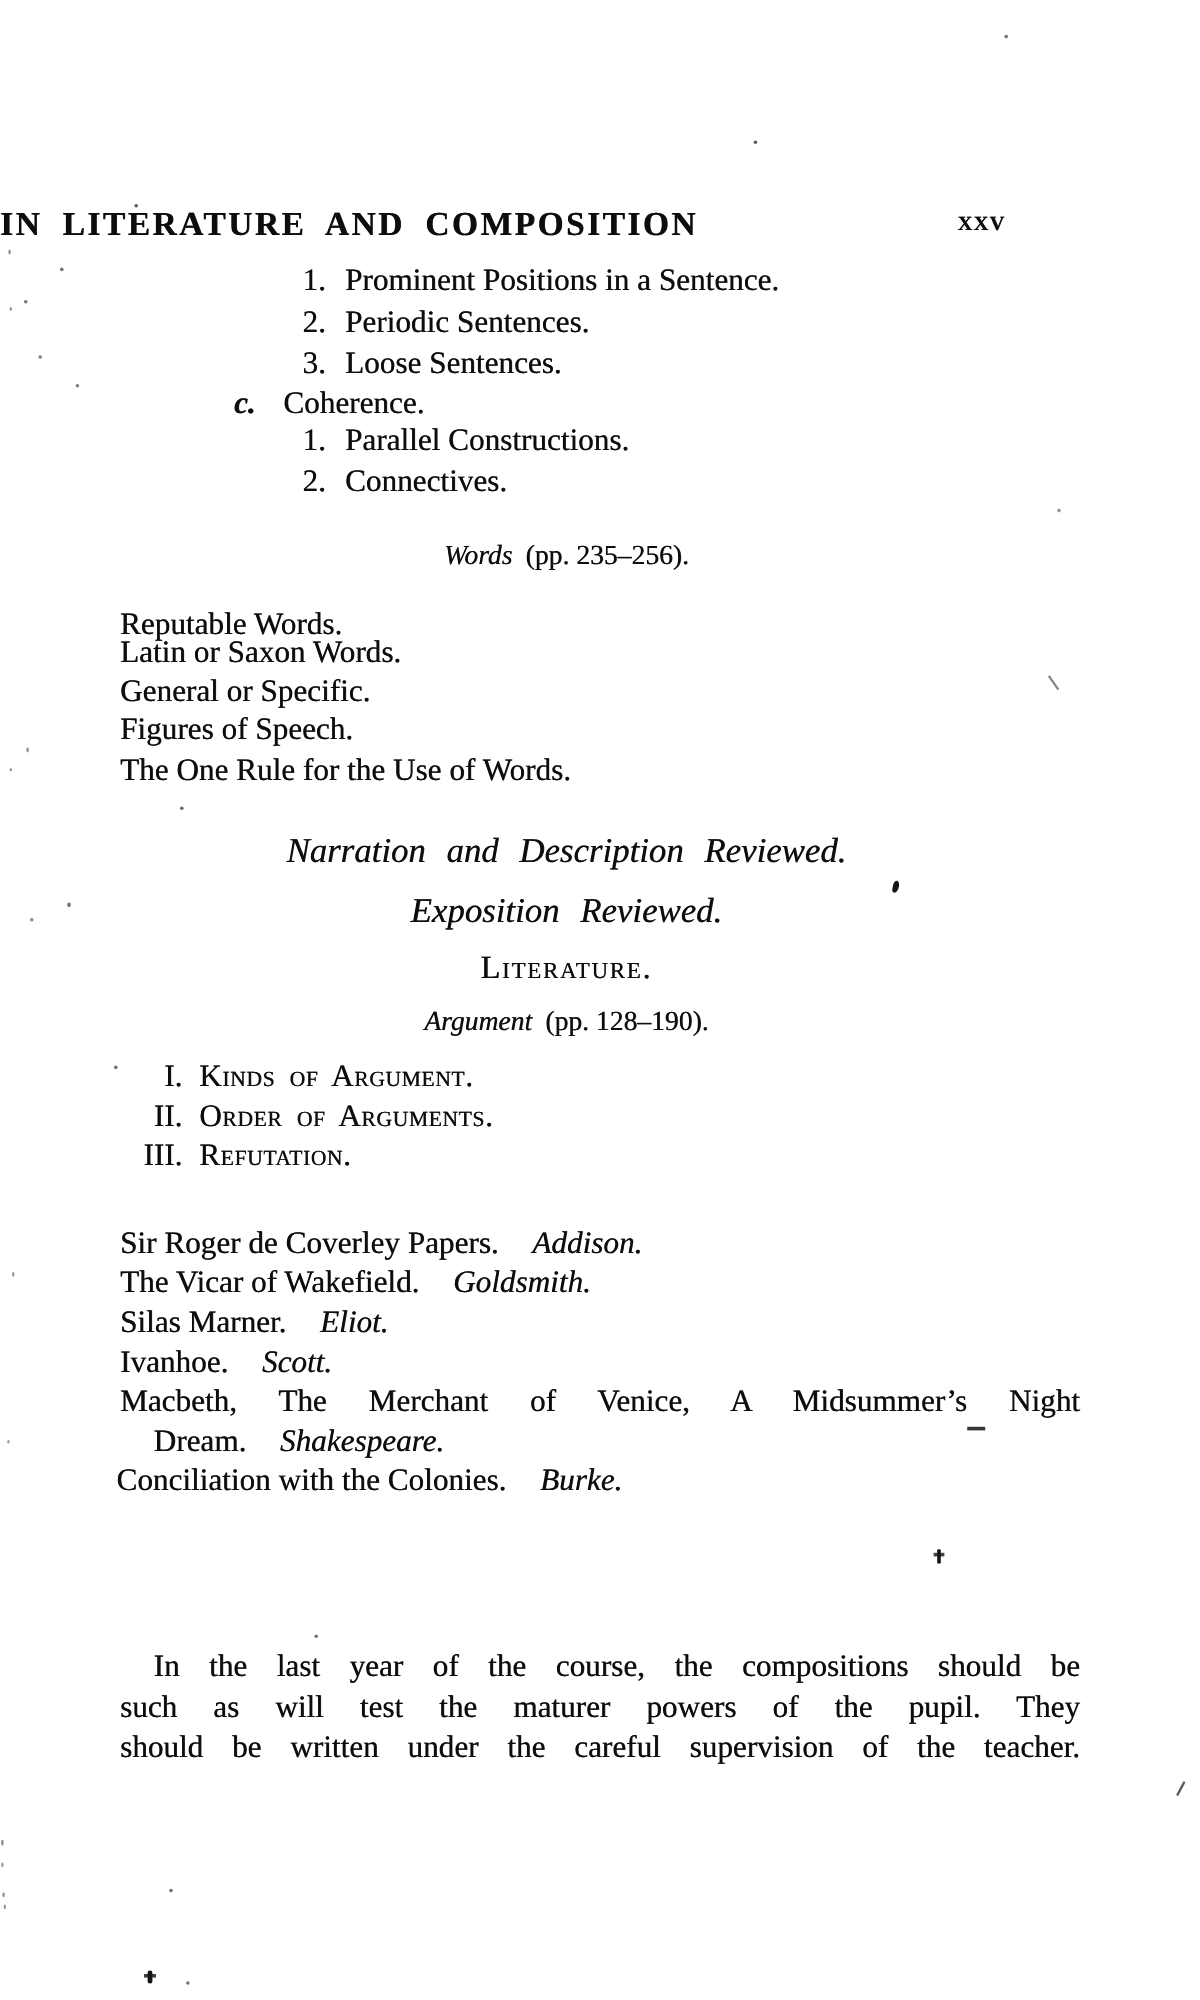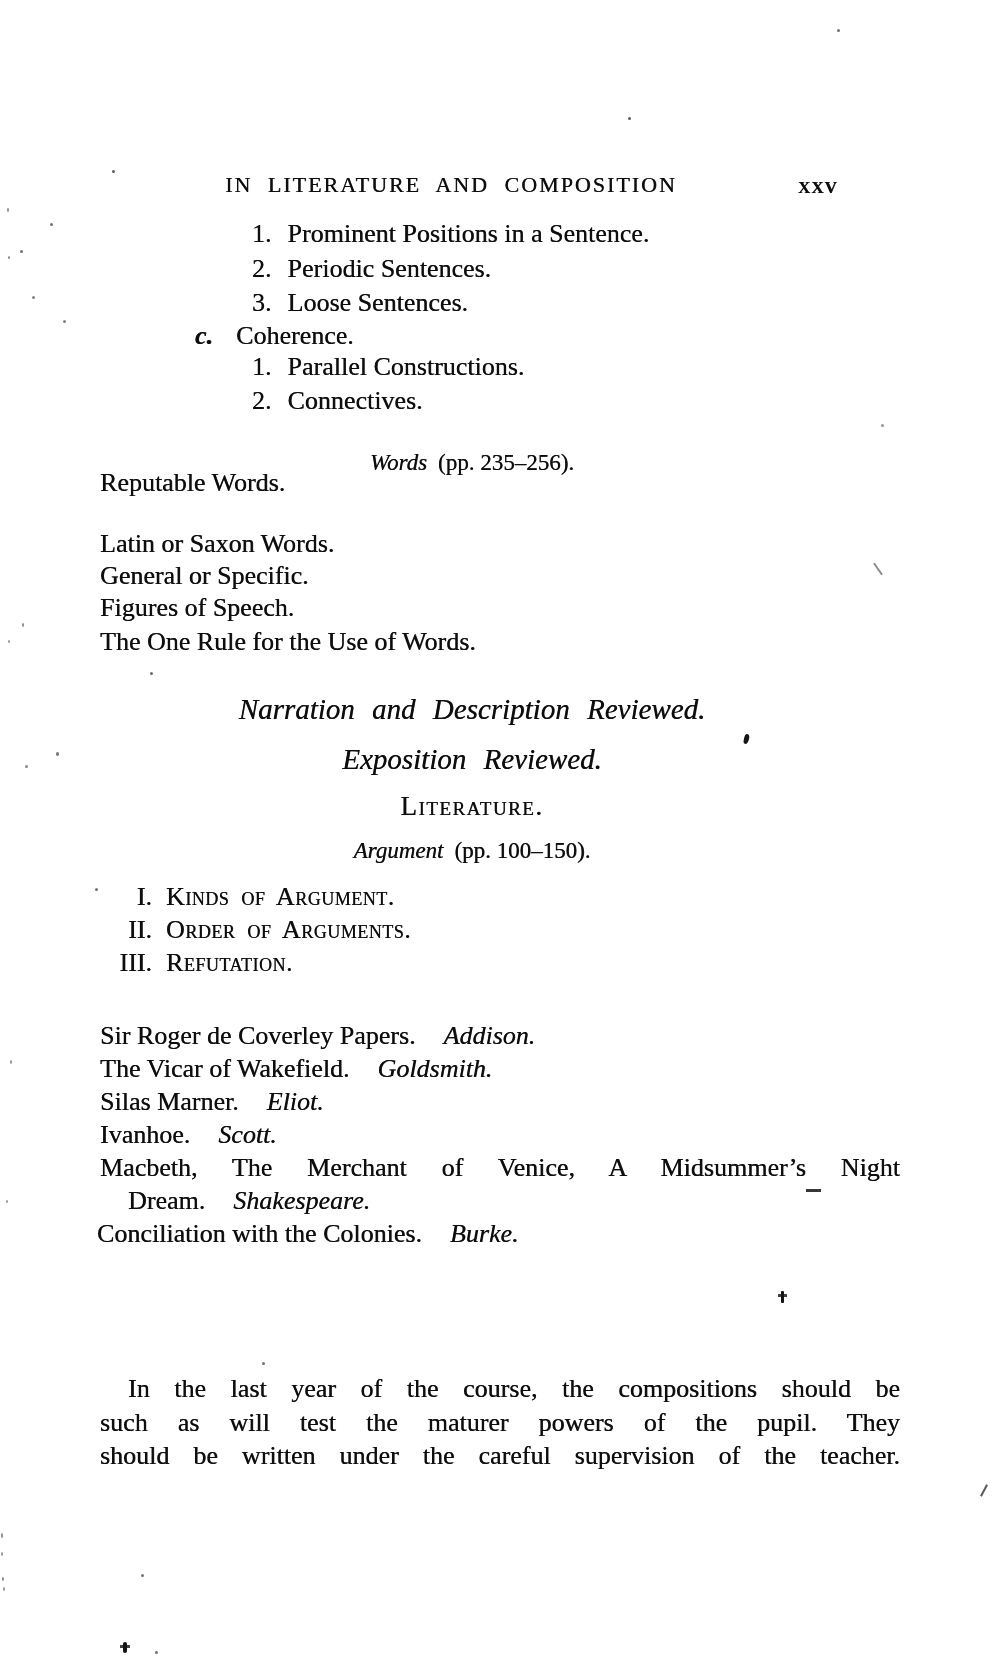--- a/index.html
+++ b/index.html
@@ -8,22 +8,22 @@
     width:1000px;height:1667px;
     background:#ffffff;
     font-family:"Liberation Serif","DejaVu Serif",serif;
     color:#0d0d0d;
     overflow:hidden;
     text-shadow:0.35px 0 0 rgba(13,13,13,0.85);
   }
   .abs{position:absolute;white-space:nowrap;line-height:1.15;}
 
   
-  .running-head{left:0;top:172px;width:902px;text-align:center;
-    font-size:22px;font-weight:normal;letter-spacing:2px;word-spacing:8px;}
+  .running-head{left:0;top:172px;width:902px;text-align:left;
+    font-size:28px;font-weight:bold;letter-spacing:2px;word-spacing:8px;}
   .page-number{left:798px;top:172px;width:60px;
     font-size:24px;font-weight:bold;font-variant-caps:small-caps;letter-spacing:1px;}
 
   
   .outline{left:252px;font-size:26px;}
   .outline .txt{margin-left:16px;}
   .outline.letter{left:195px;}
   .outline.letter .num{font-style:italic;font-weight:bold;}
   .outline.letter .txt{margin-left:23px;}
 
@@ -87,32 +87,32 @@
     <span class="num">1.</span><span class="txt">Parallel Constructions.</span>
   </div>
   <div class="abs outline" style="top:386px">
     <span class="num">2.</span><span class="txt">Connectives.</span>
   </div>
 
   <div class="abs centered section-title" style="top:450px">
     <em>Words</em><span class="pages">(pp. 235–256).</span>
   </div>
 
-  <div class="abs plain" style="top:468px">Reputable Words.</div>
+  <div class="abs plain" style="top:505px">Reputable Words.</div>
   <div class="abs plain" style="top:529px">Latin or Saxon Words.</div>
   <div class="abs plain" style="top:561px">General or Specific.</div>
   <div class="abs plain" style="top:593px">Figures of Speech.</div>
   <div class="abs plain" style="top:627px">The One Rule for the Use of Words.</div>
 
   <div class="abs centered reviewed" style="top:743px">Exposition Reviewed.</div>
   <div class="abs centered reviewed" style="top:693px">Narration and Description Reviewed.</div>
 
   <div class="abs centered lit-heading" style="top:791px">Literature.</div>
   <div class="abs centered section-title" style="top:838px">
-    <em>Argument</em><span class="pages">(pp. 100–150).</span>
+    <em>Argument</em><span class="pages">(pp. 128–190).</span>
   </div>
 
   <div class="abs roman" style="top:882px">
     <span class="rn">I.</span><span class="sc-text">Kinds of Argument.</span>
   </div>
   <div class="abs roman" style="top:915px">
     <span class="rn">II.</span><span class="sc-text">Order of Arguments.</span>
   </div>
   <div class="abs roman" style="top:948px">
     <span class="rn">III.</span><span class="sc-text">Refutation.</span>

